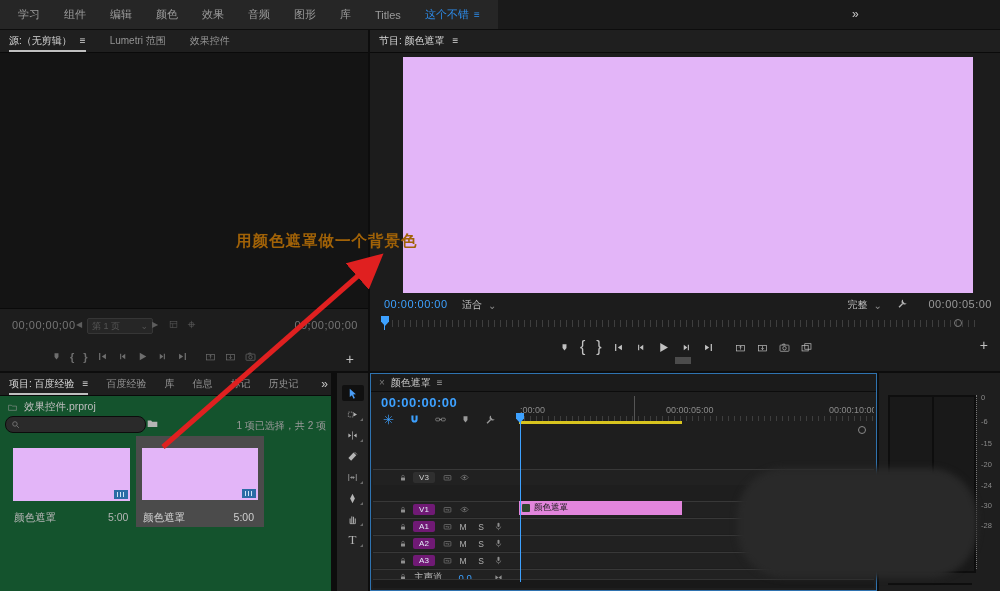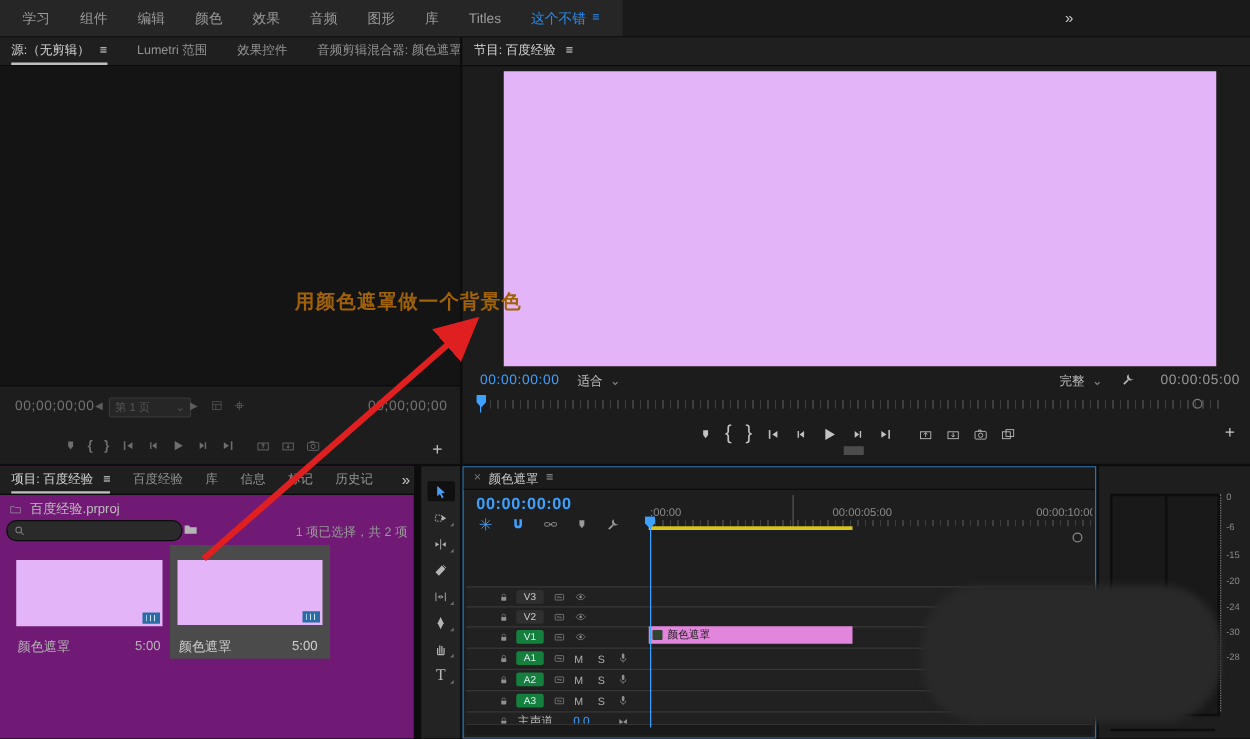--- a/index.html
+++ b/index.html
@@ -41,21 +41,21 @@
   .sel-lite{display:flex;gap:6px;align-items:center;font-size:10px;color:#c0c0c0}
   .scrub{position:absolute;left:8px;right:8px;top:284px;height:16px}
   .ticks{position:absolute;left:14px;right:14px;bottom:3px;height:7px;
          background:repeating-linear-gradient(90deg,#3e3e3e 0 1px,transparent 1px 6px)}
   .ph-head{position:absolute;width:8px;height:10px;background:#3da1ff;
            clip-path:polygon(0 0,100% 0,100% 55%,50% 100%,0 55%)}
   .scrub-end{position:absolute;right:30px;top:5px;width:6px;height:6px;border:1px solid #7a7a7a;border-radius:50%}
   .trans2{position:absolute;display:flex;align-items:center;color:#c2c2c2}
   .grip{position:absolute;width:16px;height:7px;background:#4c4c4c}
   
-  #proj{left:0;top:373px;width:331px;height:218px;background:#701a75}
+  #proj{left:0;top:373px;width:331px;height:218px;background:#14532d}
   #proj .phead{gap:18px}
   .filerow{position:absolute;left:8px;top:27px;display:flex;gap:7px;align-items:center;font-size:10.5px;color:#bdbdbd}
   .searchbox{position:absolute;left:5px;top:43px;width:134px;height:15px;background:#2a2a2a;border:1px solid #0c0c0c;
              border-radius:8px;display:flex;align-items:center;padding-left:5px;color:#7a7a7a}
   .status{position:absolute;right:5px;top:46px;font-size:10px;color:#9a9a9a}
   .thumb{position:absolute;background:#e3b5f8}
   .badge{position:absolute;right:2px;bottom:2px;width:14px;height:9px;background:#2b6ca5;display:flex;align-items:center;justify-content:center}
   .badge i{display:block;width:8px;height:5px;background:repeating-linear-gradient(90deg,#cfe3f5 0 1px,transparent 1px 3px)}
   .itemlabel{font-size:10.5px;color:#b5b5b5}
   #item2{position:absolute;left:136px;top:63px;width:128px;height:91px;background:#4b4b4b}
@@ -73,21 +73,21 @@
   .blue-ic{color:#3da1ff}
   #ruler{position:absolute;left:145px;top:30px;right:2px;height:18px;overflow:hidden}
   #ruler .ticks{left:2px;right:0;bottom:1px;height:5px}
   .rlabel{position:absolute;top:1px;font-size:9px;color:#8a8a8a;white-space:nowrap}
   #workarea{position:absolute;left:148px;top:47px;width:163px;height:3px;background:#d8c41f}
   #tl-ph-line{position:absolute;left:149px;top:40px;bottom:8px;width:1px;background:#3da1ff;z-index:3}
   .trackrow{position:absolute;left:2px;right:2px;background:#212121;border-top:1px solid #383838;display:flex;}
   .th{display:flex;align-items:center;gap:0;width:143px;flex:0 0 auto;height:100%}
   .tbadge{width:22px;height:11px;border-radius:2px;background:#2f2f2f;color:#cfcfcf;font-size:8px;
           display:flex;align-items:center;justify-content:center;margin-left:0}
-  .tbadge.blue{background:#15803d;color:#e4eef7}
+  .tbadge.blue{background:#701a75;color:#e4eef7}
   .ms{font-size:8.5px;color:#b0b0b0;width:10px;text-align:center}
   .rowicon{color:#8f8f8f;display:flex;align-items:center;justify-content:center}
   #clip{position:absolute;left:148px;top:127px;width:163px;height:14px;background:#e285dc;z-index:2;display:flex;align-items:center;gap:4px;padding-left:3px;box-sizing:border-box}
   #clip .fx{width:8px;height:8px;background:#30442f;border-radius:1px}
   #clip span{font-size:8.5px;color:#1c1c1c}
   #tl-zoomdot{position:absolute;right:10px;top:52px;width:6px;height:6px;border:1px solid #888;border-radius:50%}
   #tl-foot{position:absolute;left:2px;right:2px;bottom:2px;height:8px;background:#191919;border-top:1px solid #333}
   
   #meter{left:879px;top:373px;width:121px;height:218px;background:#1e1e1e}
   #meter-frame{position:absolute;left:9px;top:22px;width:84px;height:174px;background:#191919;border:2px solid #0e0e0e}
@@ -246,21 +246,20 @@
   </div>
 
   <div class="panel" id="src">
     <div class="phead">
       <span class="ptab on">
         <span>源:（无剪辑）</span>
         <span class="menu-glyph">≡</span>
       </span>
       <span class="ptab">Lumetri 范围</span>
       <span class="ptab">效果控件</span>
-      <span class="ptab">音频剪辑混合器: 颜色遮罩</span>
     </div>
     <div id="src-content"></div>
     <div id="src-foot">
       <span class="tc-gray abs" style="left:12px;top:10px">00;00;00;00</span>
       <span class="abs dim-ic" style="left:76px;top:11px;font-size:8px">◀</span>
       <span class="mini-select" style="left:87px;top:9px;width:56px">
         <span>第 1 页</span>
         <span>⌄</span>
       </span>
       <span class="abs dim-ic" style="left:152px;top:11px;font-size:8px">▶</span>
@@ -302,21 +301,21 @@
             <use href="#i-camera"></use>
           </svg>
       </div>
       <span class="plusbtn" style="right:14px;top:44px">+</span>
     </div>
   </div>
 
   <div class="panel" id="prog">
     <div class="phead">
       <span class="ptab on" style="box-shadow:none">
-        <span>节目: 百度经验</span>
+        <span>节目: 颜色遮罩</span>
         <span class="menu-glyph">≡</span>
       </span>
     </div>
     <div id="preview" style="background:#e3b5f8"></div>
     <span class="tc-blue abs" style="left:14px;top:268px">00:00:00:00</span>
     <span class="sel-lite abs" style="left:92px;top:268px">
       <span>适合</span>
       <span style="color:#8a8a8a">⌄</span>
     </span>
     <span class="sel-lite abs" style="right:118px;top:268px">
@@ -381,21 +380,21 @@
       <span class="ptab">库</span>
       <span class="ptab">信息</span>
       <span class="ptab">标记</span>
       <span class="ptab">历史记</span>
     </div>
     <span class="abs" style="right:3px;top:4px;font-size:12px;color:#c9c9c9">»</span>
     <div class="filerow">
       <svg class="ic s" style="color:#9a9a9a">
           <use href="#i-bin"></use>
         </svg>
-      <span>百度经验.prproj</span>
+      <span>效果控件.prproj</span>
     </div>
     <div class="searchbox">
       <svg class="ic s">
           <use href="#i-search"></use>
         </svg>
     </div>
     <svg class="ic abs" style="left:147px;top:45px;color:#b5b5b5">
         <use href="#i-folder"></use>
       </svg>
     <span class="status">1 项已选择，共 2 项</span>
@@ -499,34 +498,20 @@
     <div class="ph-head" style="left:145px;top:39px;z-index:4"></div>
     <div id="tl-ph-line"></div>
     <div id="tl-zoomdot"></div>
 
     <div class="trackrow" style="top:95px;height:15px">
       <div class="th">
         <svg class="ic xs rowicon" style="margin-left:26px">
             <use href="#i-lock"></use>
           </svg>
         <span class="tbadge" style="margin-left:6px">V3</span>
-        <svg class="ic s rowicon" style="margin-left:8px">
-            <use href="#i-sync"></use>
-          </svg>
-        <svg class="ic s rowicon" style="margin-left:8px">
-            <use href="#i-eye"></use>
-          </svg>
-      </div>
-    </div>
-    <div class="trackrow" style="top:111px;height:15px">
-      <div class="th">
-        <svg class="ic xs rowicon" style="margin-left:26px">
-            <use href="#i-lock"></use>
-          </svg>
-        <span class="tbadge" style="margin-left:6px">V2</span>
         <svg class="ic s rowicon" style="margin-left:8px">
             <use href="#i-sync"></use>
           </svg>
         <svg class="ic s rowicon" style="margin-left:8px">
             <use href="#i-eye"></use>
           </svg>
       </div>
     </div>
     <div class="trackrow" style="top:127px;height:15px">
       <div class="th">

